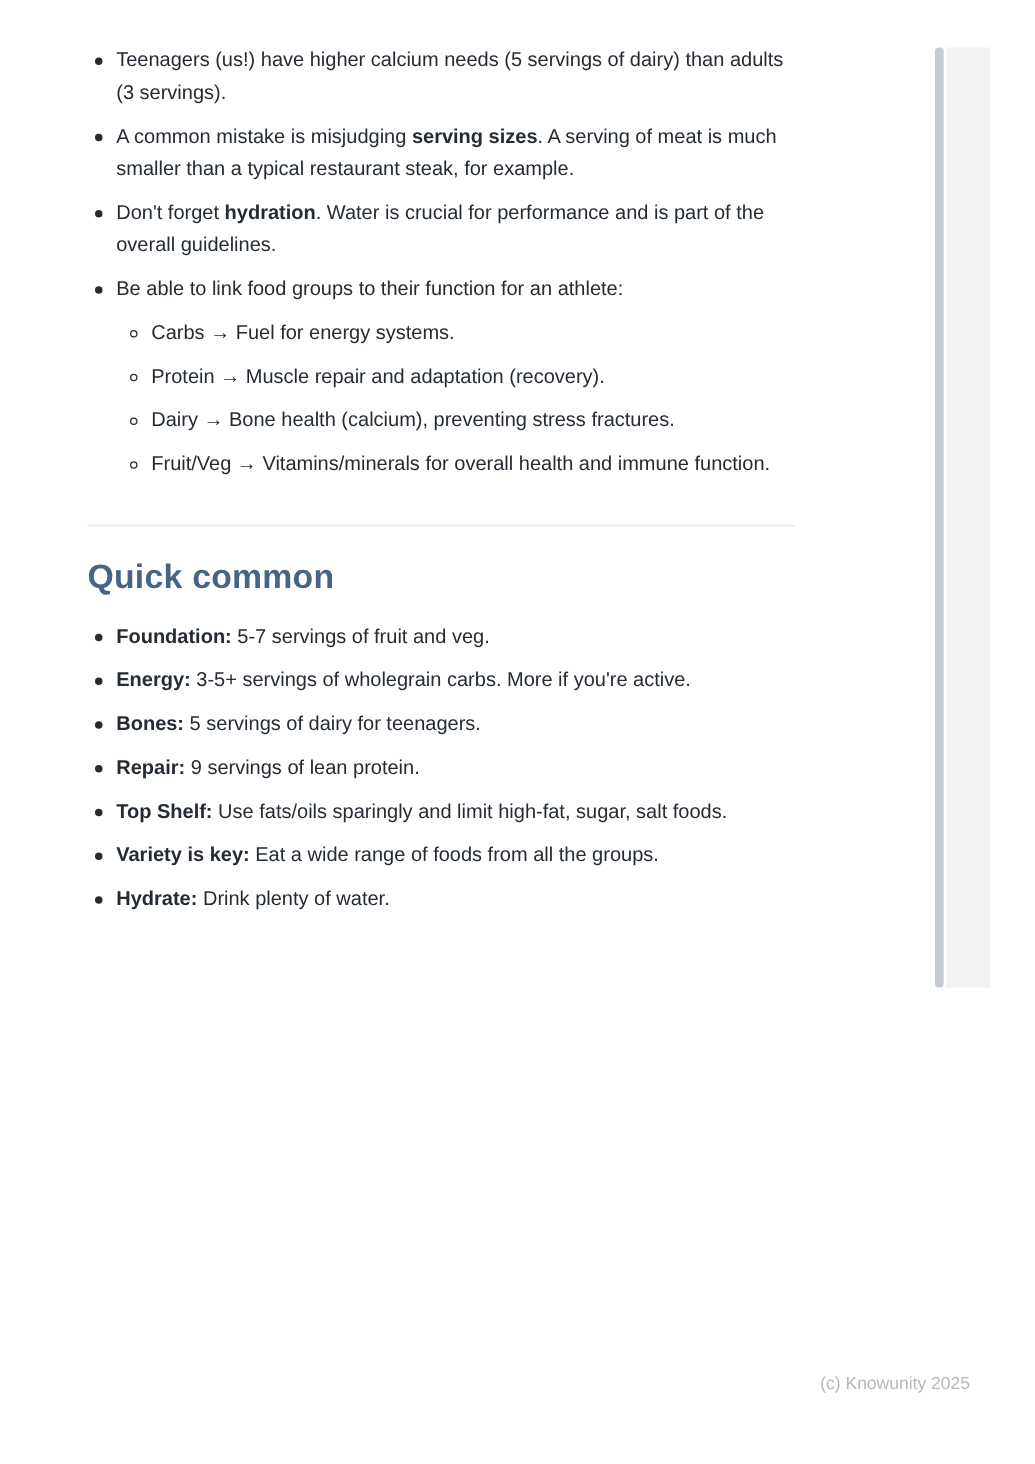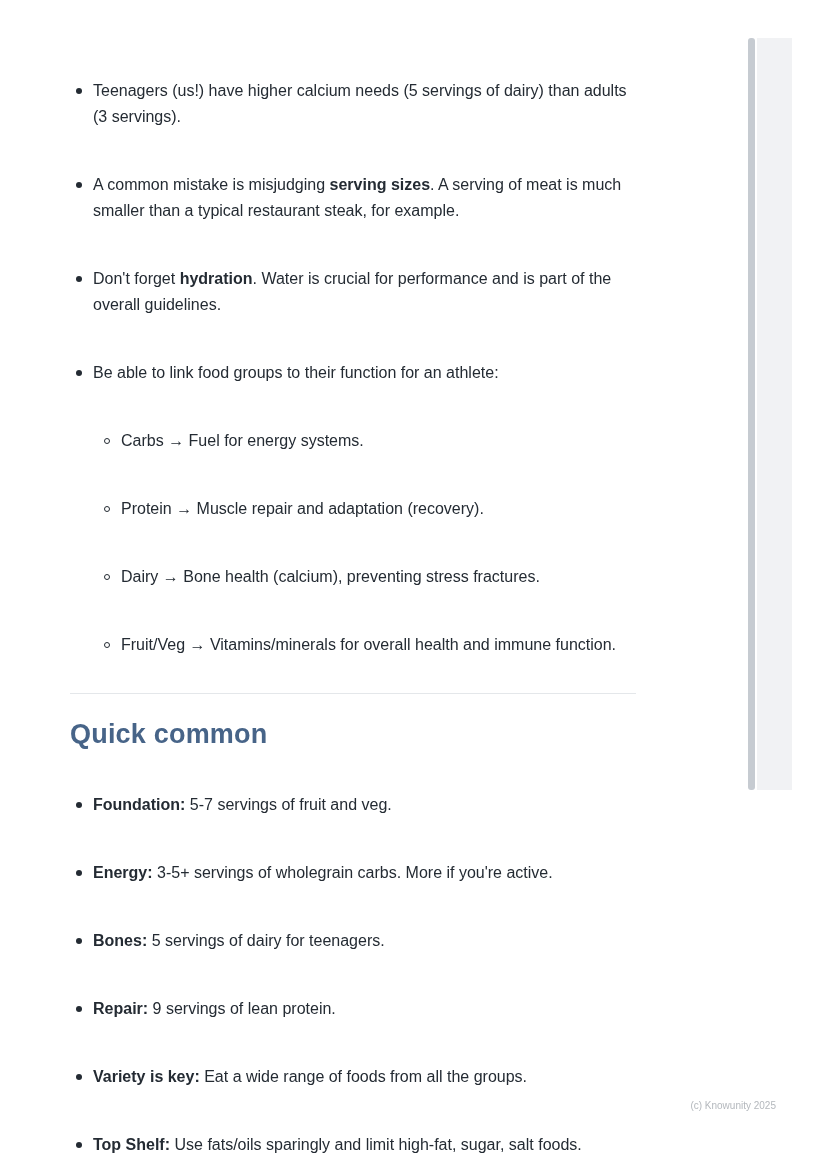--- a/index.html
+++ b/index.html
@@ -13,21 +13,21 @@
   }
   .content {
     position: absolute;
     left: 70px;
     top: 36px;
     width: 566px;
     font-size: 16px;
     line-height: 26px;
   }
   ul { list-style: none; }
-  .li { display: flex; margin-bottom: 9px; margin-top: 42px; }
+  .li { display: flex; margin-bottom: 9px; }
   .marker {
     flex: 0 0 auto;
     width: 6px; height: 6px;
     border-radius: 50%;
     margin: 10px 11px 0 6px;
   }
   .dot { background: var(--text, #242b33); }
   .circle { border: 1.3px solid var(--text, #242b33); background: transparent; }
   .li-body { flex: 1 1 auto; min-width: 0; }
   b, .bold { font-weight: 700; }
@@ -40,21 +40,21 @@
     line-height: 32px;
     font-weight: 700;
     color: var(--heading, #476488);
     margin: 24px 0 20px 0;
     letter-spacing: 0.2px;
   }
   .footer {
     position: absolute;
     top: 1100px;
     right: 52px;
-    font-size: 10px;
+    font-size: 14px;
     line-height: 12px;
     color: var(--footer, #b4b8bd);
   }
   .scrollbar {
     position: absolute;
     left: 748px; top: 38px;
     width: 7px; height: 752px;
     background: var(--scrollbar_thumb, #c6cbd1);
     border-radius: 3px;
   }
@@ -127,25 +127,25 @@
       <li class="li">
         <span class="marker dot"></span>
         <div class="li-body"><b>Bones:</b><span> 5 servings of dairy for teenagers.</span></div>
       </li>
       <li class="li">
         <span class="marker dot"></span>
         <div class="li-body"><b>Repair:</b><span> 9 servings of lean protein.</span></div>
       </li>
       <li class="li">
         <span class="marker dot"></span>
-        <div class="li-body"><b>Variety is key:</b><span> Eat a wide range of foods from all the groups.</span></div>
+        <div class="li-body"><b>Top Shelf:</b><span> Use fats/oils sparingly and limit high-fat, sugar, salt foods.</span></div>
       </li>
       <li class="li">
         <span class="marker dot"></span>
-        <div class="li-body"><b>Top Shelf:</b><span> Use fats/oils sparingly and limit high-fat, sugar, salt foods.</span></div>
+        <div class="li-body"><b>Variety is key:</b><span> Eat a wide range of foods from all the groups.</span></div>
       </li>
       <li class="li">
         <span class="marker dot"></span>
         <div class="li-body"><b>Hydrate:</b><span> Drink plenty of water.</span></div>
       </li>
     </ul>
 
   </div>
 
   <div class="scrollbar"></div>

